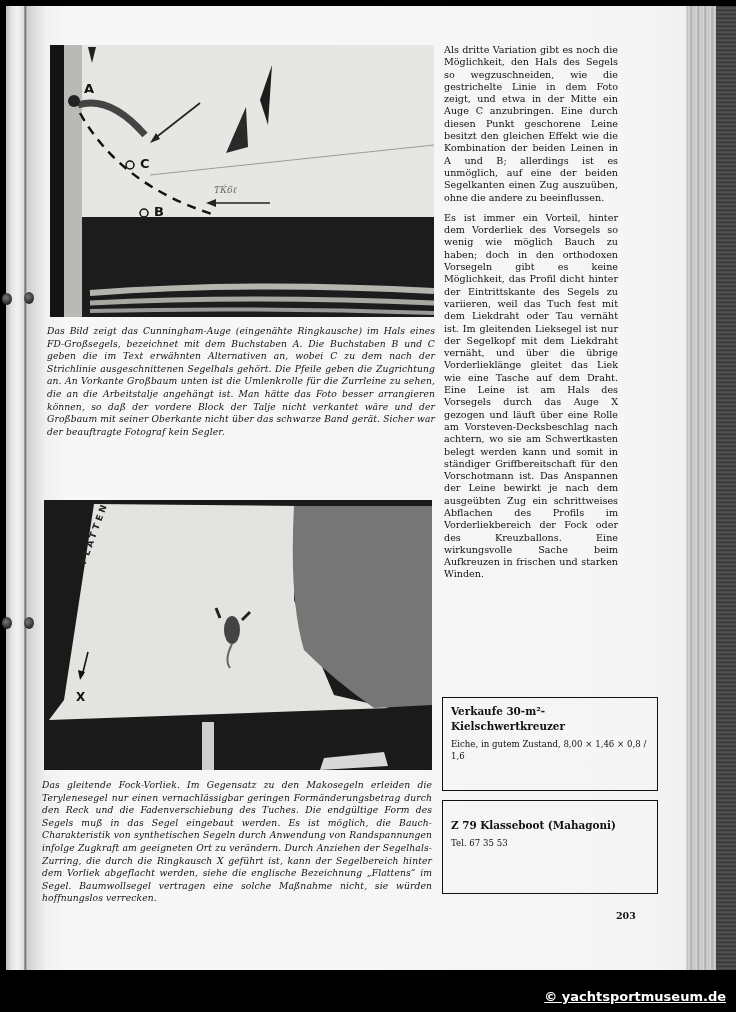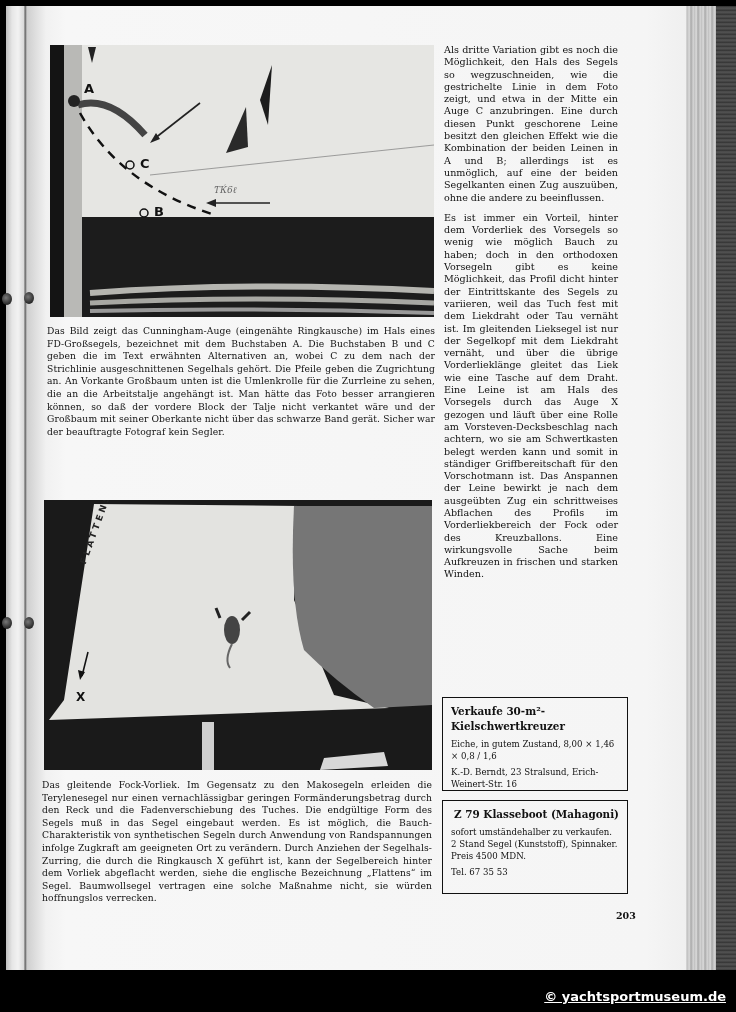--- a/index.html
+++ b/index.html
@@ -2,25 +2,25 @@
 <html><head>
 <meta charset="utf-8">
 <style>
   html, body { margin:0; padding:0; }
   body { width:736px; height:1012px; background:#000; position:relative; overflow:hidden; font-family:"DejaVu Serif", serif; }
   .page { position:absolute; left:6px; top:6px; width:712px; height:964px; background:linear-gradient(90deg,#bdbdbd 0px,#e6e6e6 6px,#f2f2f2 12px,#d9d9d9 18px,#5a5a5a 19px,#cfcfcf 21px,#f1f1f1 40px,#f7f7f7 60px,#f5f5f5 640px,#eeeeee 690px,#e8e8e8 700px); }
   .book-edge { position:absolute; left:686px; top:6px; width:30px; height:964px; background:repeating-linear-gradient(90deg,#d8d8d8 0px,#bdbdbd 2px,#e3e3e3 3px,#a9a9a9 5px,#cfcfcf 7px); }
   .book-cover { position:absolute; left:716px; top:6px; width:20px; height:964px; background:repeating-linear-gradient(0deg,#3e3e3e 0px,#555 2px,#2f2f2f 4px); }
   .punch { position:absolute; width:10px; height:12px; border-radius:50%; background:radial-gradient(circle at 40% 40%,#777,#333 60%,#111); }
   .photo { position:absolute; overflow:hidden; background:#222; }
-  .caption { position:absolute; font-size:9.2px; line-height:12.6px; color:#111; text-align:justify; letter-spacing:0.1px; }
+  .caption { position:absolute; font-style:italic; font-size:9.2px; line-height:12.6px; color:#111; text-align:justify; letter-spacing:0.1px; }
   .col { position:absolute; left:444px; width:174px; font-size:9.6px; line-height:12.3px; color:#111; text-align:justify; }
   .col p { margin:0 0 8px 0; }
   .col h3 { margin:10px 0 6px 0; font-size:9.6px; font-weight:bold; }
-  .ad { position:absolute; left:442px; width:186px; border:1.6px solid #111; padding:6px 8px; box-sizing:border-box; font-size:8.6px; line-height:12px; color:#111; }
+  .ad { position:absolute; left:442px; width:216px; border:1.6px solid #111; padding:6px 8px; box-sizing:border-box; font-size:8.6px; line-height:12px; color:#111; }
   .ad .t { font-weight:bold; font-size:10.4px; line-height:15px; margin-bottom:4px; }
   .ad .b { margin-bottom:4px; }
   .pagenum { position:absolute; left:616px; top:910px; font-size:9.5px; font-weight:bold; color:#111; }
   .footer { position:absolute; right:10px; bottom:8px; color:#fff; font-family:"DejaVu Sans", sans-serif; font-weight:bold; font-size:13px;text-decoration:underline; }
 </style>
 </head>
 <body>
 
 <div class="page"></div>
 <div class="book-edge"></div>
@@ -82,22 +82,20 @@
 <div class="caption" style="left:42px;top:779px;width:390px;">Das gleitende Fock-Vorliek. Im Gegensatz zu den Makosegeln erleiden die Terylenesegel nur einen vernachlässigbar geringen Formänderungsbetrag durch den Reck und die Fadenverschiebung des Tuches. Die endgültige Form des Segels muß in das Segel eingebaut werden. Es ist möglich, die Bauch-Charakteristik von synthetischen Segeln durch Anwendung von Randspannungen infolge Zugkraft am geeigneten Ort zu verändern. Durch Anziehen der Segelhals-Zurring, die durch die Ringkausch X geführt ist, kann der Segelbereich hinter dem Vorliek abgeflacht werden, siehe die englische Bezeichnung „Flattens“ im Segel. Baumwollsegel vertragen eine solche Maßnahme nicht, sie würden hoffnungslos verrecken.</div>
 
 <div class="col" style="top:44px;">
   <p>Als dritte Variation gibt es noch die Möglichkeit, den Hals des Segels so wegzuschneiden, wie die gestrichelte Linie in dem Foto zeigt, und etwa in der Mitte ein Auge C anzubringen. Eine durch diesen Punkt geschorene Leine besitzt den gleichen Effekt wie die Kombination der beiden Leinen in A und B; allerdings ist es unmöglich, auf eine der beiden Segelkanten einen Zug auszuüben, ohne die andere zu beeinflussen.</p>
   <p>Es ist immer ein Vorteil, hinter dem Vorderliek des Vorsegels so wenig wie möglich Bauch zu haben; doch in den orthodoxen Vorsegeln gibt es keine Möglichkeit, das Profil dicht hinter der Eintrittskante des Segels zu variieren, weil das Tuch fest mit dem Liekdraht oder Tau vernäht ist. Im gleitenden Lieksegel ist nur der Segelkopf mit dem Liekdraht vernäht, und über die übrige Vorderlieklänge gleitet das Liek wie eine Tasche auf dem Draht. Eine Leine ist am Hals des Vorsegels durch das Auge X gezogen und läuft über eine Rolle am Vorsteven-Decksbeschlag nach achtern, wo sie am Schwertkasten belegt werden kann und somit in ständiger Griffbereitschaft für den Vorschotmann ist. Das Anspannen der Leine bewirkt je nach dem ausgeübten Zug ein schrittweises Abflachen des Profils im Vorderliekbereich der Fock oder des Kreuzballons. Eine wirkungsvolle Sache beim Aufkreuzen in frischen und starken Winden.</p>
 </div>
 
 <div class="ad" style="top:697px;height:94px;">
   <div class="t">Verkaufe 30-m²-Kielschwertkreuzer</div>
   <div class="b">Eiche, in gutem Zustand, 8,00 × 1,46 × 0,8 / 1,6</div>
-  <div>K.-D. Berndt, 23 Stralsund, Erich-Weinert-Str. 16</div>
 </div>
 <div class="ad" style="top:800px;height:94px;">
-  <div class="t" style="margin-top:0;text-align:right;">Z 79 Klasseboot (Mahagoni)</div>
-  <div class="b">sofort umständehalber zu verkaufen. 2 Stand Segel (Kunststoff), Spinnaker. Preis 4500 MDN.</div>
+  <div class="t" style="margin-top:11px;">Z 79 Klasseboot (Mahagoni)</div>
   <div>Tel. 67 35 53</div>
 </div>
 
 <div class="pagenum">203</div>
 <div class="footer">© yachtsportmuseum.de</div>
 
 </body></html>

